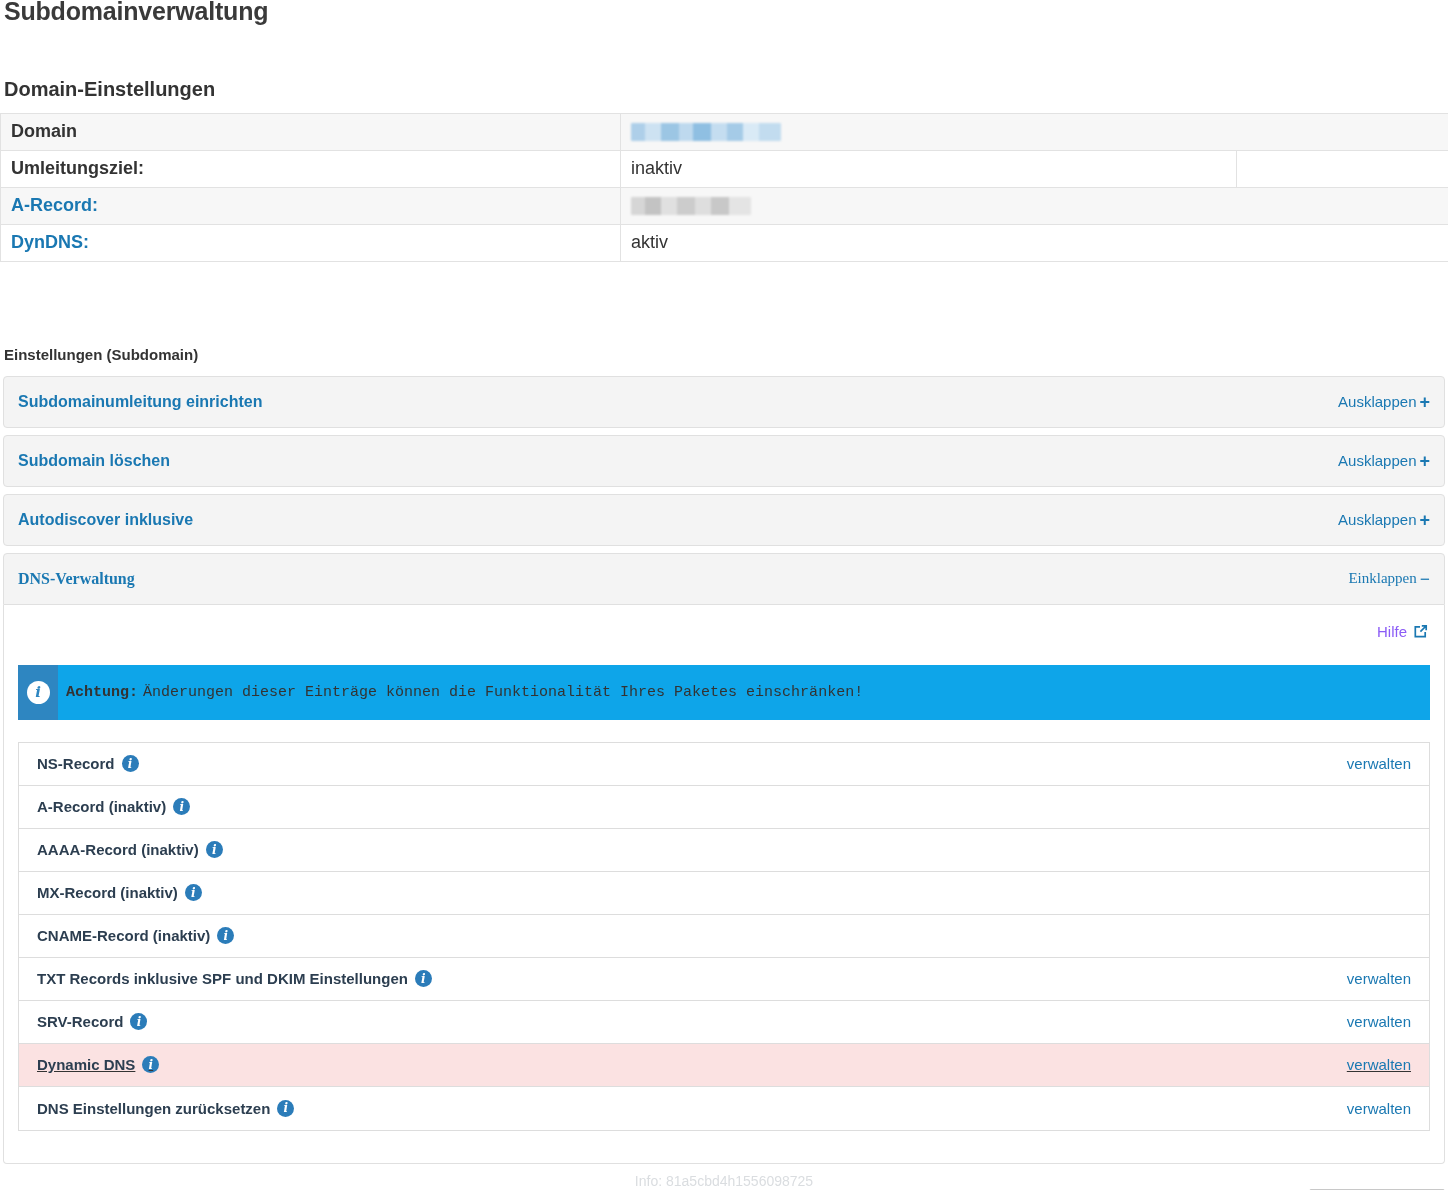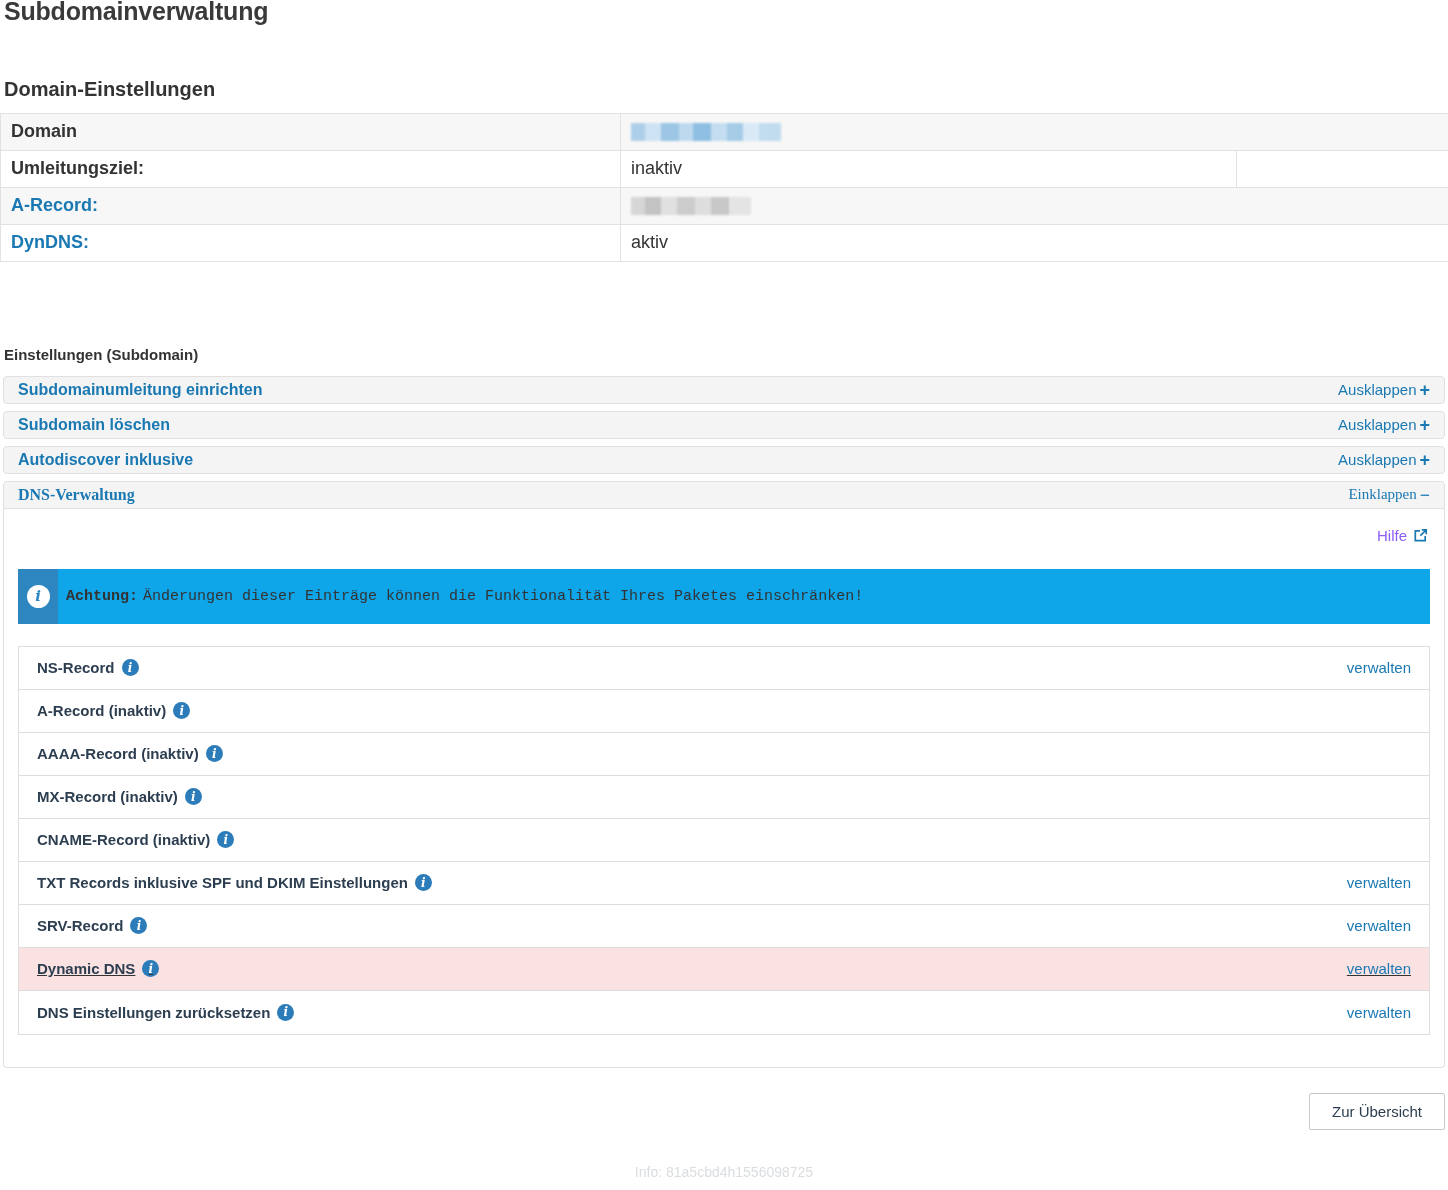--- a/index.html
+++ b/index.html
@@ -40,21 +40,21 @@
   }
   .redact.gray {
     width: 120px;
     background: linear-gradient(90deg,#d6d6d6 0 14px,#c3c3c3 0 30px,#e0e0e0 0 46px,#cccccc 0 64px,#dedede 0 80px,#c8c8c8 0 98px,#e4e4e4 0 120px);
   }
 
   
   .accordion { margin: 0 3px; }
   .acc-item { margin-bottom: 7px; }
   .acc-header {
-    height: 28px; background: #f4f4f4; border: 1px solid #e0e0e0; border-radius: 4px;
+    height: 52px; background: #f4f4f4; border: 1px solid #e0e0e0; border-radius: 4px;
     display: flex; align-items: center; justify-content: space-between;
     padding: 0 14px; cursor: pointer;
   }
   .acc-item.expanded .acc-header { border-radius: 4px 4px 0 0; margin-bottom: 0; font-family: Liberation Serif, serif; }
   .acc-title { color: #1a78b2; font-size: 16px; font-weight: 700; text-decoration: none; }
   .acc-toggle { color: #1a78b2; font-size: 15px; text-decoration: none; display: inline-flex; align-items: center; gap: 3px; margin-left: 32px; }
   .acc-toggle .tgl-icon { font-weight: 700; font-size: 18px; line-height: 1; }
 
   
   .acc-body {
@@ -96,21 +96,21 @@
   .manage-link { color: #1a78b2; font-size: 15px; text-decoration: none; }
 
   
   .button-row { display: flex; justify-content: flex-end; margin: 25px 3px 0 0; }
   .overview-btn {
     background: #fff; border: 1px solid #c8c8c8; border-radius: 2px;
     color: #2c3e50; font-size: 15px; font-weight: 400;
     padding: 9px 22px; cursor: pointer; font-family: inherit;
   }
   .footer-info {
-    position: absolute; left: 0; right: 0; bottom: 10px; text-align: center;
+    position: absolute; left: 0; right: 0; bottom: 1px; text-align: center;
     color: #dadde0; font-size: 14px;
   }
 </style>
 </head>
 <body>
 
 <div class="page">
 
   <h1 class="page-title">Subdomainverwaltung</h1>
 

